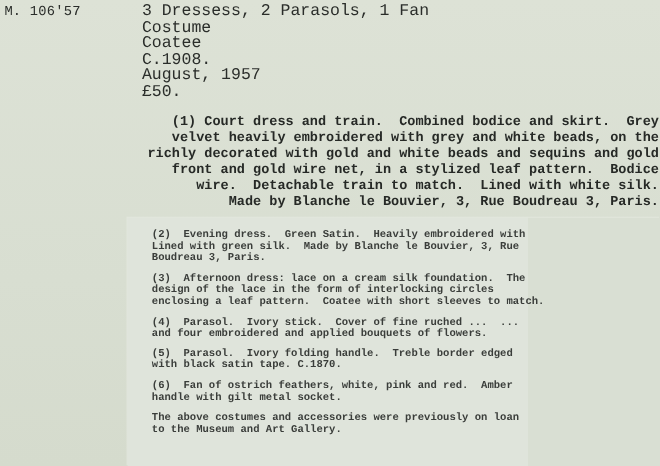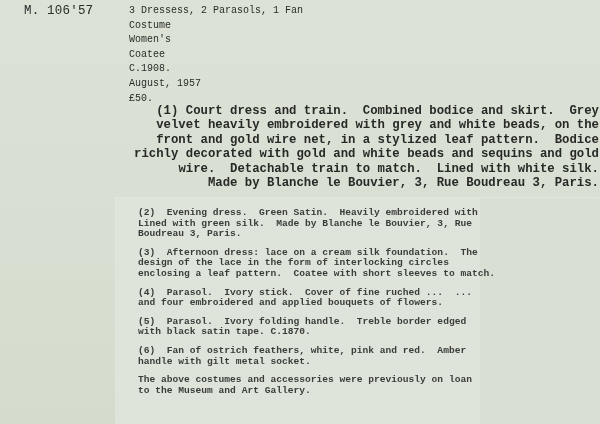--- a/index.html
+++ b/index.html
@@ -4,22 +4,22 @@
 <style>
   html, body { margin: 0; padding: 0; }
   body {
     width: 600px; height: 424px; overflow: hidden;
     background: #d9dfd2;
     font-family: "Liberation Mono", "DejaVu Sans Mono", monospace;
     color: #2a2d2a;
     position: relative;
   }
   .page { position: absolute; inset: 0; background: linear-gradient(180deg,#dde2d6 0%,#d8ded1 60%,#d5dbcd 100%); }
-  .accession { position: absolute; left: 4px; top: 4px; font-size: 12.5px; letter-spacing: 0.2px; margin-left: 20px; }
-  .header { position: absolute; left: 129px; top: 4px; font-size: 10px; line-height: 14.6px; }
+  .accession { position: absolute; left: 4px; top: 4px; font-size: 12.5px; letter-spacing: 0.2px; }
+  .header { position: absolute; left: 129px; top: 4px; font-size: 15px; line-height: 14.6px; }
   .header div { white-space: pre; }
   .main-desc { position: absolute; left: 129px; top: 104px; width: 470px; font-size: 12.3px; line-height: 14.4px; font-weight: bold; color: #262926; text-align: right; }
   .main-desc div { white-space: pre; }
   .slip {
     position: absolute; left: 116px; top: 198px; width: 484px; height: 226px;
     background: #dfe4db;
     box-shadow: -1px -1px 0 rgba(255,255,255,0.25);
   }
   .slip .item { margin: 0 0 8px 0; font-size: 9.6px; line-height: 10.6px; color: #3a3d3a; font-weight: bold; }
   .slip .item div { white-space: pre; }
@@ -28,32 +28,31 @@
 </style>
 </head>
 <body>
 
 <div class="page">
   <div class="accession">M. 106'57</div>
 
   <div class="header">
     <div>3 Dressess, 2 Parasols, 1 Fan</div>
     <div>Costume</div>
-    <div>Women's</div>
     <div>Coatee</div>
     <div>C.1908.</div>
     <div>August, 1957</div>
     <div>£50.</div>
   </div>
 
   <div class="main-desc">
     <div>(1) Court dress and train.  Combined bodice and skirt.  Grey</div>
     <div>velvet heavily embroidered with grey and white beads, on the</div>
+    <div>richly decorated with gold and white beads and sequins and gold</div>
     <div>front and gold wire net, in a stylized leaf pattern.  Bodice</div>
-    <div>richly decorated with gold and white beads and sequins and gold</div>
     <div>wire.  Detachable train to match.  Lined with white silk.</div>
     <div>Made by Blanche le Bouvier, 3, Rue Boudreau 3, Paris.</div>
   </div>
 
   <div class="slip">
     <div class="slip-rightpatch"></div>
     <div class="slip-inner">
       <div class="item">
         <div>(2)  Evening dress.  Green Satin.  Heavily embroidered with</div>
         <div>Lined with green silk.  Made by Blanche le Bouvier, 3, Rue</div>

